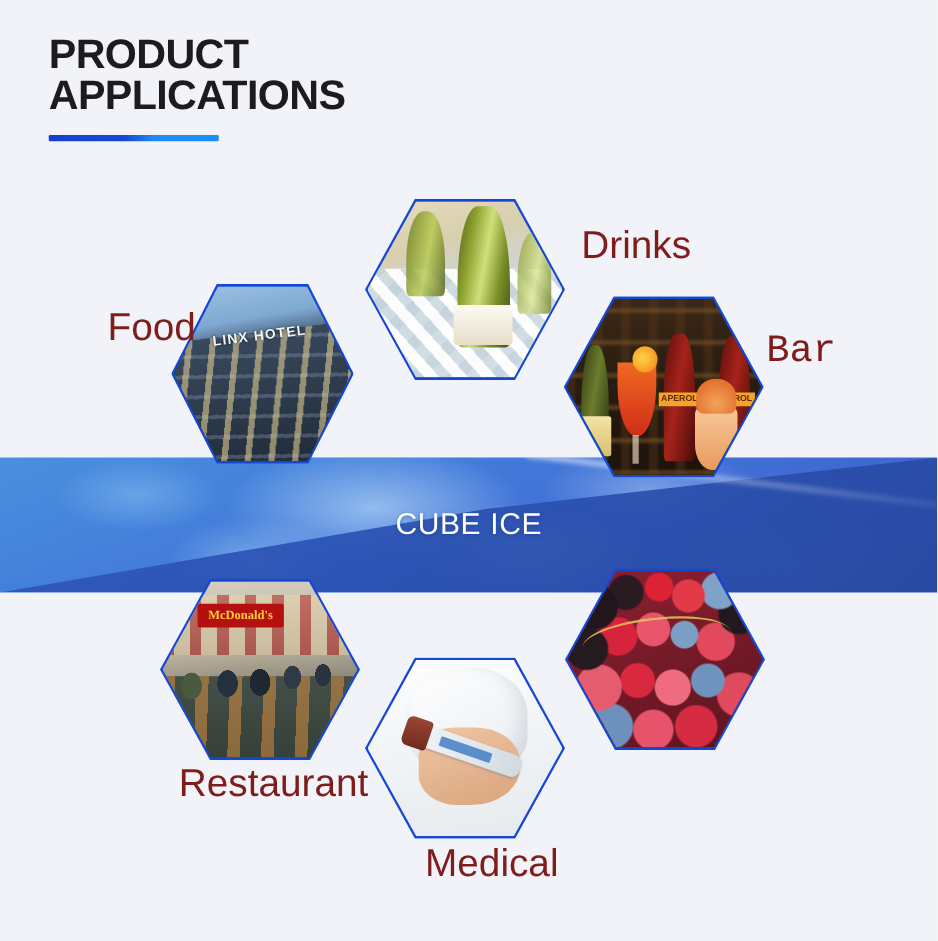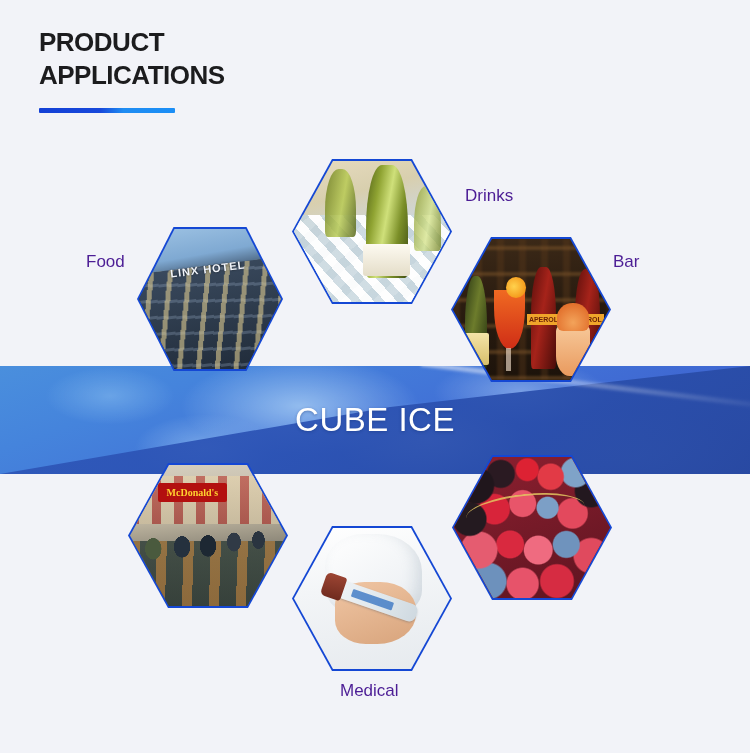--- a/index.html
+++ b/index.html
@@ -27,21 +27,21 @@
   
   .header {
     position: absolute;
     left: 39px;
     top: 26px;
     width: 480px;
   }
   .header-title {
     font-family: "Liberation Sans", sans-serif;
     font-weight: bold;
-    font-size: 26px;
+    font-size: 33px;
     line-height: 33px;
     letter-spacing: -0.5px;
     color: #1c1c1e;
     margin: 0;
     white-space: pre-line;
   }
   .header-rule {
     margin-top: 16px;
     width: 136px;
     height: 5px;
@@ -100,21 +100,21 @@
   .banner-label {
     position: absolute;
     left: 0;
     top: 0;
     width: 750px;
     height: 108px;
     display: flex;
     align-items: center;
     justify-content: center;
     color: #ffffff;
-    font-size: 33px;
+    font-size: 24px;
     letter-spacing: 0.5px;
     font-family: "Liberation Sans", sans-serif;
     text-shadow: 0 1px 3px rgba(20,50,120,0.45);
   }
 
   
   .hex {
     position: absolute;
     clip-path: polygon(25% 0%, 75% 0%, 100% 50%, 75% 100%, 25% 100%, 0% 50%);
     background: #1447d4;
@@ -389,23 +389,23 @@
     position: absolute; left: 8%; top: 26%;
     width: 76%; height: 24%;
     border-top: 2px solid rgba(226,196,96,0.85);
     border-radius: 50%;
     transform: rotate(-6deg);
   }
 
   
   .tile-label {
     position: absolute;
-    color: #4c1d95;
-    font-family: "Liberation Sans", sans-serif;
-    font-size: 17px;
+    color: #7f1d1d;
+    font-family: "Liberation Sans", sans-serif;
+    font-size: 31px;
     line-height: 28px;
     white-space: pre-line;
   }
 </style>
 </head>
 <body>
 
 <div id="stage">
 
   <div class="header">
@@ -447,32 +447,33 @@
         <div class="shelf"></div>
         <div class="b-champ"></div>
         <div class="glass"></div>
         <div class="orange"></div>
         <div class="b-aperol"></div>
         <div class="b-aperol2"></div>
         <div class="cup"></div>
       </div>
     </div>
   </div>
-  <div class="tile-label" style="left:613px; top:248px;">Bar</div>
+  <div class="tile-label" style="left:613px; top:268px;font-family:Liberation Mono, monospace;">Bar</div>
 
   <div class="hex" style="left:128px; top:463px; width:160px; height:145px;">
     <div class="hex-inner">
       <div class="art art-rest">
         <div class="counter"></div>
         <div class="sign"></div>
         <div class="tables"></div>
         <div class="people"></div>
       </div>
     </div>
   </div>
+  <div class="tile-label" style="left:143px; top:613px;">Restaurant</div>
 
   <div class="hex" style="left:292px; top:526px; width:160px; height:145px;">
     <div class="hex-inner">
       <div class="art art-med">
         <div class="sleeve"></div>
         <div class="hand"></div>
         <div class="vial"></div>
       </div>
     </div>
   </div>

